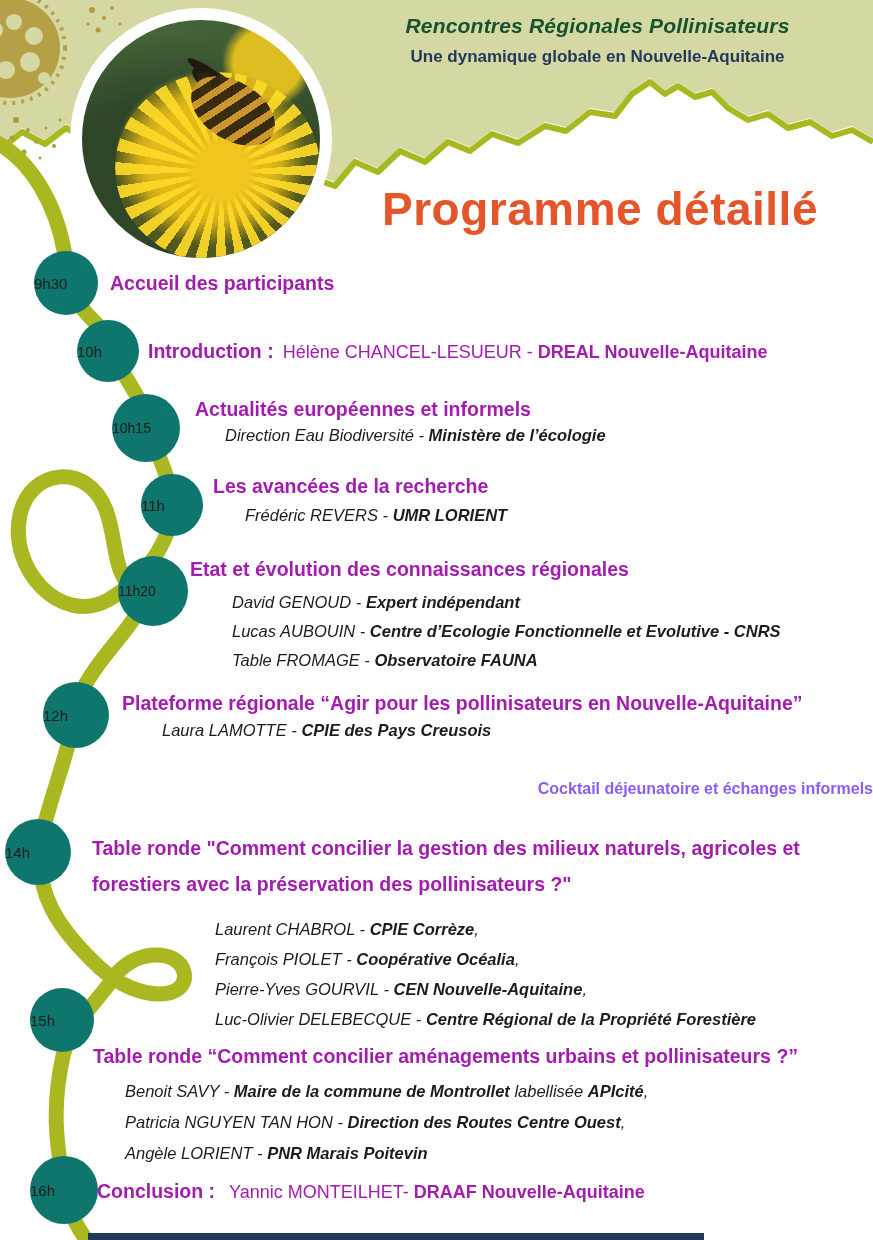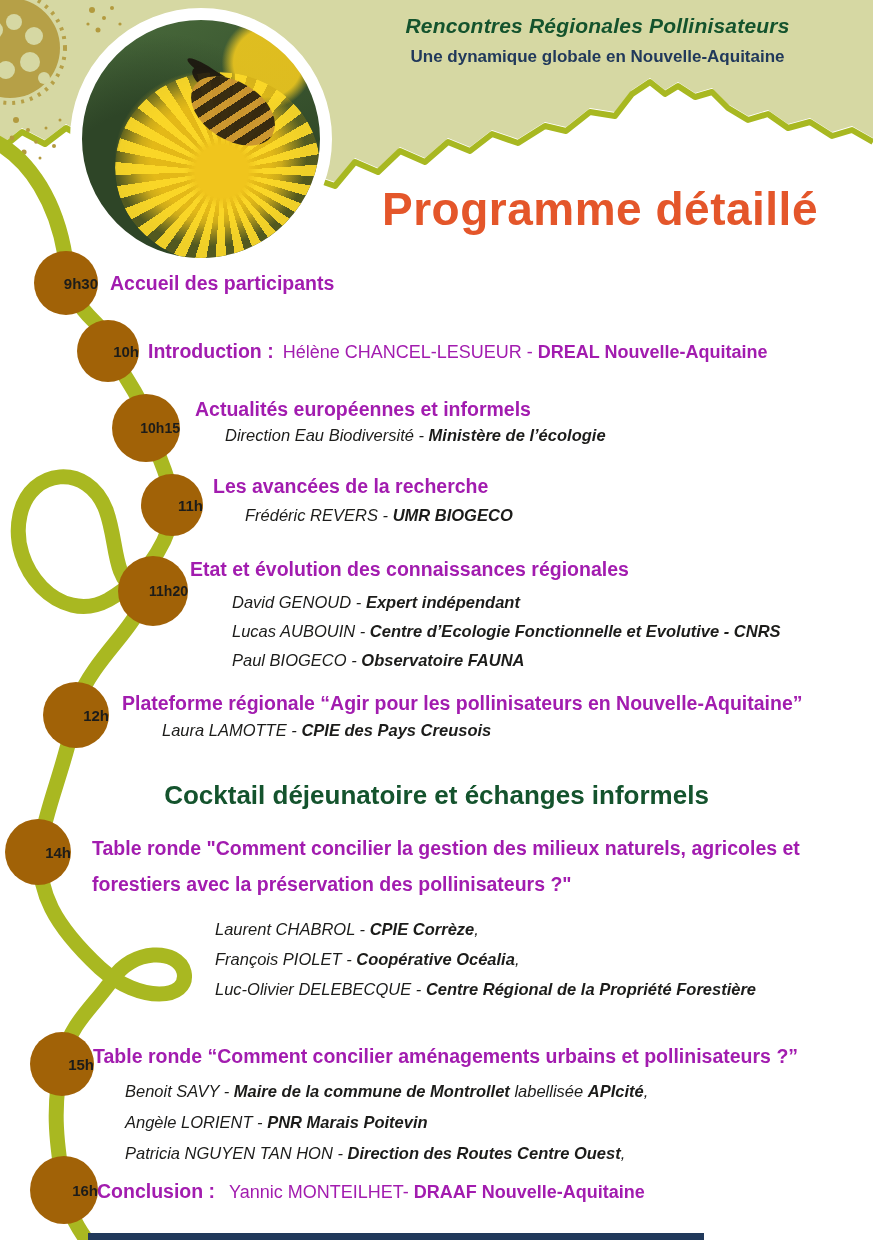--- a/index.html
+++ b/index.html
@@ -39,38 +39,38 @@
   .photo::after{ 
     content:"";position:absolute;left:44%;top:26%;width:92px;height:58px;border-radius:50%;
     transform:rotate(32deg);
     background:repeating-linear-gradient(115deg,#2a1f10 0 9px,#c89230 9px 16px);
     box-shadow:-28px -14px 0 -18px #1d1610, -44px -20px 0 -24px #1d1610;
     opacity:.92;
   }
   
   .time-bubble{
     position:absolute;z-index:5;border-radius:50%;
-    background:#a16207;display:flex;align-items:center;justify-content:flex-end;
-    font-weight:700;font-size:15px;color:#1c1c1a;
+    background:#0f766e;display:flex;align-items:center;justify-content:flex-start;
+    font-weight:400;font-size:15px;color:#1c1c1a;
   }
   
   .session{position:absolute;z-index:6;}
   .s-title{font-weight:800;font-size:19.5px;color:#a21caf;}
   .s-title .inline-name{font-weight:400;font-size:18px;margin-left:9px;}
   .s-title .inline-sep{font-weight:400;white-space:pre;font-size:18px;}
   .s-title .inline-org{font-weight:800;font-size:18px;}
   .speaker{font-size:16.5px;font-style:italic;margin-top:0;}
   .sp-name{font-weight:400;}
   .sp-sep{white-space:pre;font-weight:400;}
   .sp-org{font-weight:800;}
   .sp-mid{font-weight:400;white-space:pre;}
   .sp-suffix{font-weight:400;}
   .break-heading{
-    position:absolute;left:0;top:780px;width:873px;text-align:center;z-index:6;
-    font-size:26px;font-weight:800;color:#14532d;
+    position:absolute;left:0;top:780px;width:873px;text-align:right;z-index:6;
+    font-size:16px;font-weight:800;color:#8b5cf6;
   }
   .footer-bar{position:absolute;left:88px;top:1233px;width:616px;height:7px;background:#21395b;z-index:6;}
 </style>
 </head>
 <body>
 
 <svg id="deco-svg" width="873" height="300" viewBox="0 0 873 300">
   <polygon fill="#d6d8a3" points="
     0,0 873,0 873,138 852,126 832,132 810,118 788,124 768,110 748,116 728,104 712,88 695,93 678,82
     665,90 650,78 632,90 615,112 590,108 566,127 545,122 518,139 492,130 470,147 448,138 425,158
@@ -154,21 +154,21 @@
   </div>
 <div class="time-bubble" style="left:118px;top:556px;width:70px;height:70px;font-size:14px;">
     <span>11h20</span>
   </div>
 <div class="time-bubble" style="left:43px;top:682px;width:66px;height:66px;">
     <span>12h</span>
   </div>
 <div class="time-bubble" style="left:5px;top:819px;width:66px;height:66px;">
     <span>14h</span>
   </div>
-<div class="time-bubble" style="left:30px;top:1032px;width:64px;height:64px;">
+<div class="time-bubble" style="left:30px;top:988px;width:64px;height:64px;">
     <span>15h</span>
   </div>
 <div class="time-bubble" style="left:30px;top:1156px;width:68px;height:68px;">
     <span>16h</span>
   </div>
 
 <div class="session" style="left:110px;top:272px;">
   <div class="s-title">Accueil des participants</div>
 </div>
 
@@ -176,52 +176,53 @@
   <div class="s-title"><span>Introduction :</span><span class="inline-name">Hélène CHANCEL-LESUEUR</span><span class="inline-sep"> - </span><span class="inline-org">DREAL Nouvelle-Aquitaine</span></div>
 </div>
 
 <div class="session" style="left:195px;top:398px;">
   <div class="s-title">Actualités européennes et informels</div>
   <div class="speaker" style="margin:5px 0 0 30px;"><span class="sp-name">Direction Eau Biodiversité</span><span class="sp-sep"> - </span><span class="sp-org">Ministère de l’écologie</span></div>
 </div>
 
 <div class="session" style="left:213px;top:475px;">
   <div class="s-title">Les avancées de la recherche</div>
-  <div class="speaker" style="margin:8px 0 0 32px;"><span class="sp-name">Frédéric REVERS</span><span class="sp-sep"> - </span><span class="sp-org">UMR BIOGECO</span></div>
+  <div class="speaker" style="margin:8px 0 0 32px;"><span class="sp-name">Frédéric REVERS</span><span class="sp-sep"> - </span><span class="sp-org">UMR LORIENT</span></div>
 </div>
 
 <div class="session" style="left:190px;top:558px;">
   <div class="s-title">Etat et évolution des connaissances régionales</div>
   <div class="speaker" style="margin:7px 0 0 42px;line-height:29px;"><span class="sp-name">David GENOUD</span><span class="sp-sep"> - </span><span class="sp-org">Expert indépendant</span></div>
   <div class="speaker" style="margin:0 0 0 42px;line-height:29px;"><span class="sp-name">Lucas AUBOUIN</span><span class="sp-sep"> - </span><span class="sp-org">Centre d’Ecologie Fonctionnelle et Evolutive - CNRS</span></div>
-  <div class="speaker" style="margin:0 0 0 42px;line-height:29px;"><span class="sp-name">Paul BIOGECO</span><span class="sp-sep"> - </span><span class="sp-org">Observatoire FAUNA</span></div>
+  <div class="speaker" style="margin:0 0 0 42px;line-height:29px;"><span class="sp-name">Table FROMAGE</span><span class="sp-sep"> - </span><span class="sp-org">Observatoire FAUNA</span></div>
 </div>
 
 <div class="session" style="left:122px;top:692px;">
   <div class="s-title">Plateforme régionale “Agir pour les pollinisateurs en Nouvelle-Aquitaine”</div>
   <div class="speaker" style="margin:6px 0 0 40px;"><span class="sp-name">Laura LAMOTTE</span><span class="sp-sep"> - </span><span class="sp-org">CPIE des Pays Creusois</span></div>
 </div>
 
 <div class="break-heading">Cocktail déjeunatoire et échanges informels</div>
 
 <div class="session" style="left:92px;top:830px;width:745px;">
   <div class="s-title" style="line-height:36px;">Table ronde "Comment concilier la gestion des milieux naturels, agricoles et forestiers avec la préservation des pollinisateurs ?"</div>
   <div style="margin-top:12px;">
     <div class="speaker" style="margin-left:123px;line-height:30px;"><span class="sp-name">Laurent CHABROL</span><span class="sp-sep"> - </span><span class="sp-org">CPIE Corrèze</span><span class="sp-suffix">,</span></div>
     <div class="speaker" style="margin-left:123px;line-height:30px;"><span class="sp-name">François PIOLET</span><span class="sp-sep"> - </span><span class="sp-org">Coopérative Océalia</span><span class="sp-suffix">,</span></div>
+    <div class="speaker" style="margin-left:123px;line-height:30px;"><span class="sp-name">Pierre-Yves GOURVIL</span><span class="sp-sep"> - </span><span class="sp-org">CEN Nouvelle-Aquitaine</span><span class="sp-suffix">,</span></div>
     <div class="speaker" style="margin-left:123px;line-height:30px;"><span class="sp-name">Luc-Olivier DELEBECQUE</span><span class="sp-sep"> - </span><span class="sp-org">Centre Régional de la Propriété Forestière</span></div>
   </div>
 </div>
 
 <div class="session" style="left:93px;top:1045px;width:760px;">
   <div class="s-title">Table ronde “Comment concilier aménagements urbains et pollinisateurs ?”</div>
   <div style="margin-top:8px;">
     <div class="speaker" style="margin-left:32px;line-height:31px;"><span class="sp-name">Benoit SAVY</span><span class="sp-sep"> - </span><span class="sp-org">Maire de la commune de Montrollet</span><span class="sp-mid"> labellisée </span><span class="sp-org">APIcité</span><span class="sp-suffix">,</span></div>
+    <div class="speaker" style="margin-left:32px;line-height:31px;"><span class="sp-name">Patricia NGUYEN TAN HON</span><span class="sp-sep"> - </span><span class="sp-org">Direction des Routes Centre Ouest</span><span class="sp-suffix">,</span></div>
     <div class="speaker" style="margin-left:32px;line-height:31px;"><span class="sp-name">Angèle LORIENT</span><span class="sp-sep"> - </span><span class="sp-org">PNR Marais Poitevin</span></div>
-    <div class="speaker" style="margin-left:32px;line-height:31px;"><span class="sp-name">Patricia NGUYEN TAN HON</span><span class="sp-sep"> - </span><span class="sp-org">Direction des Routes Centre Ouest</span><span class="sp-suffix">,</span></div>
   </div>
 </div>
 
 <div class="session" style="left:97px;top:1180px;">
   <div class="s-title"><span>Conclusion :</span><span class="inline-name" style="margin-left:14px;">Yannic MONTEILHET</span><span class="inline-sep">- </span><span class="inline-org">DRAAF Nouvelle-Aquitaine</span></div>
 </div>
 
 <div class="footer-bar"></div>
 
 </body></html>

